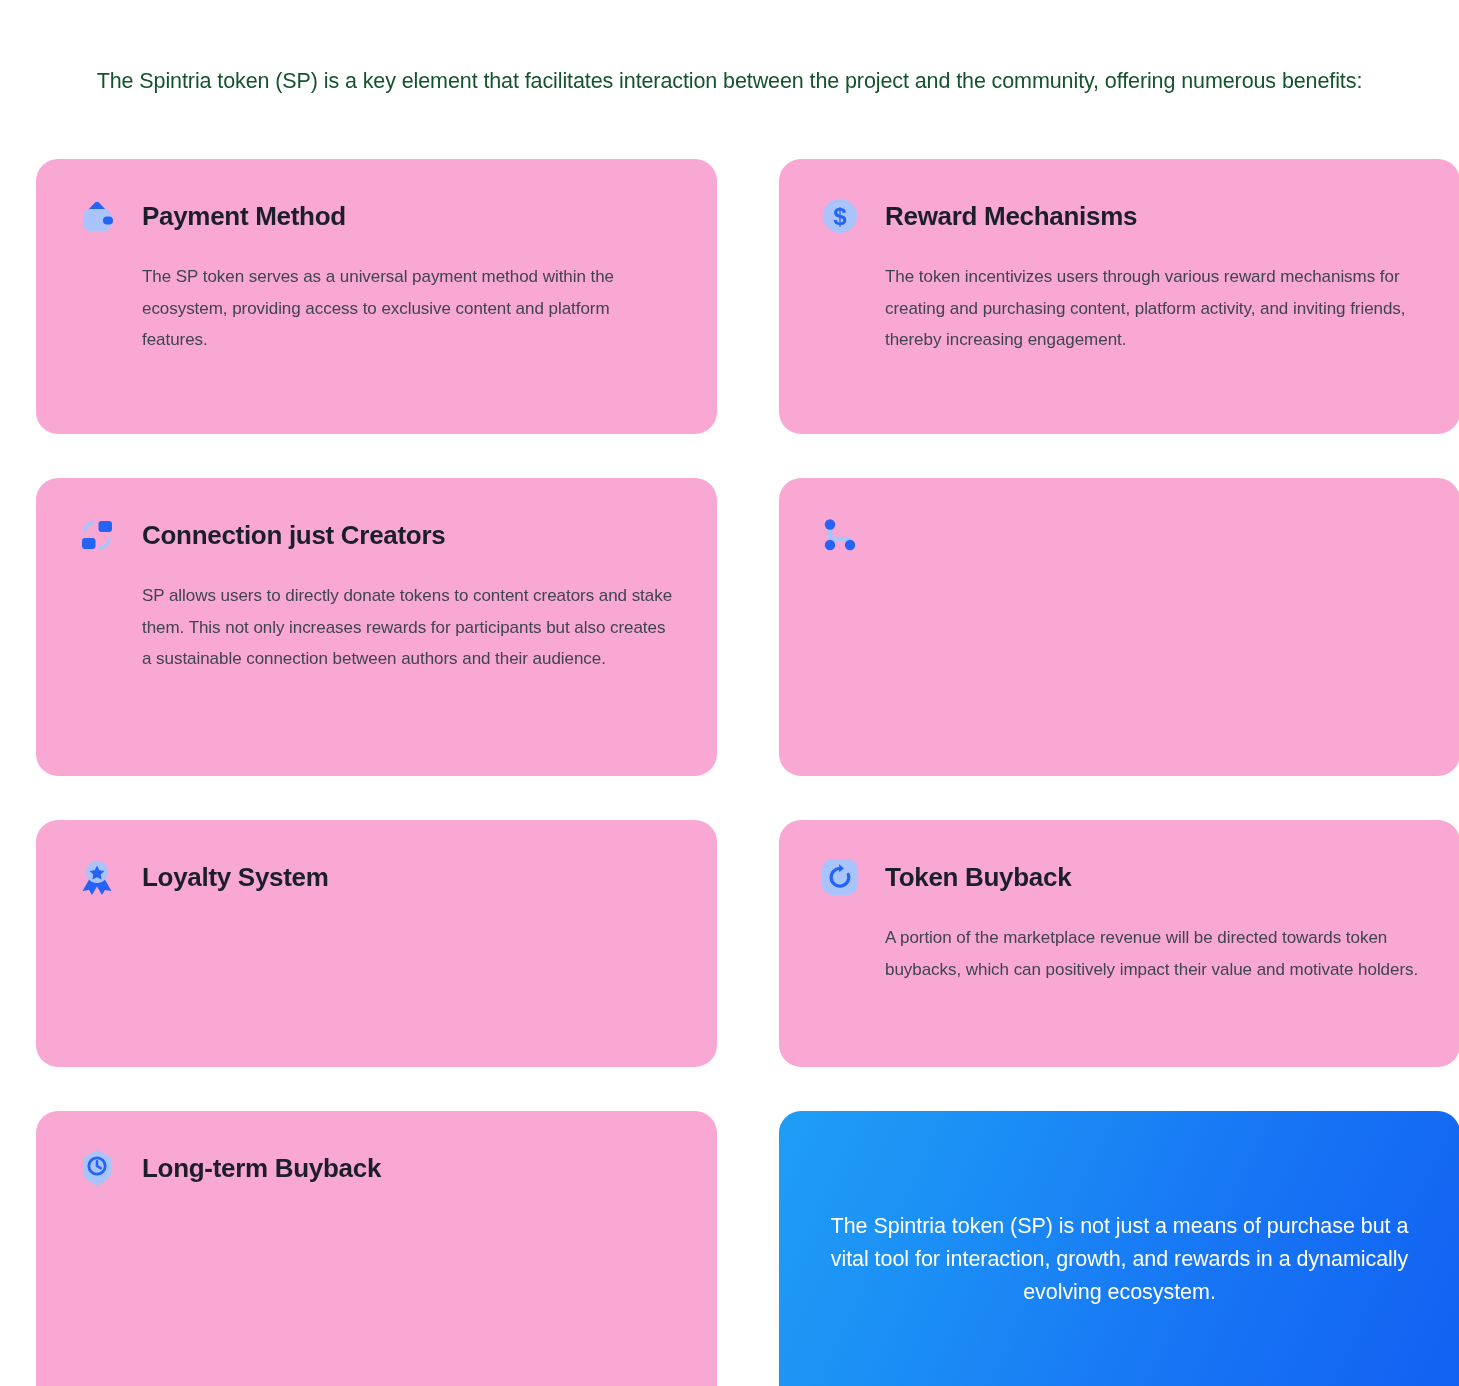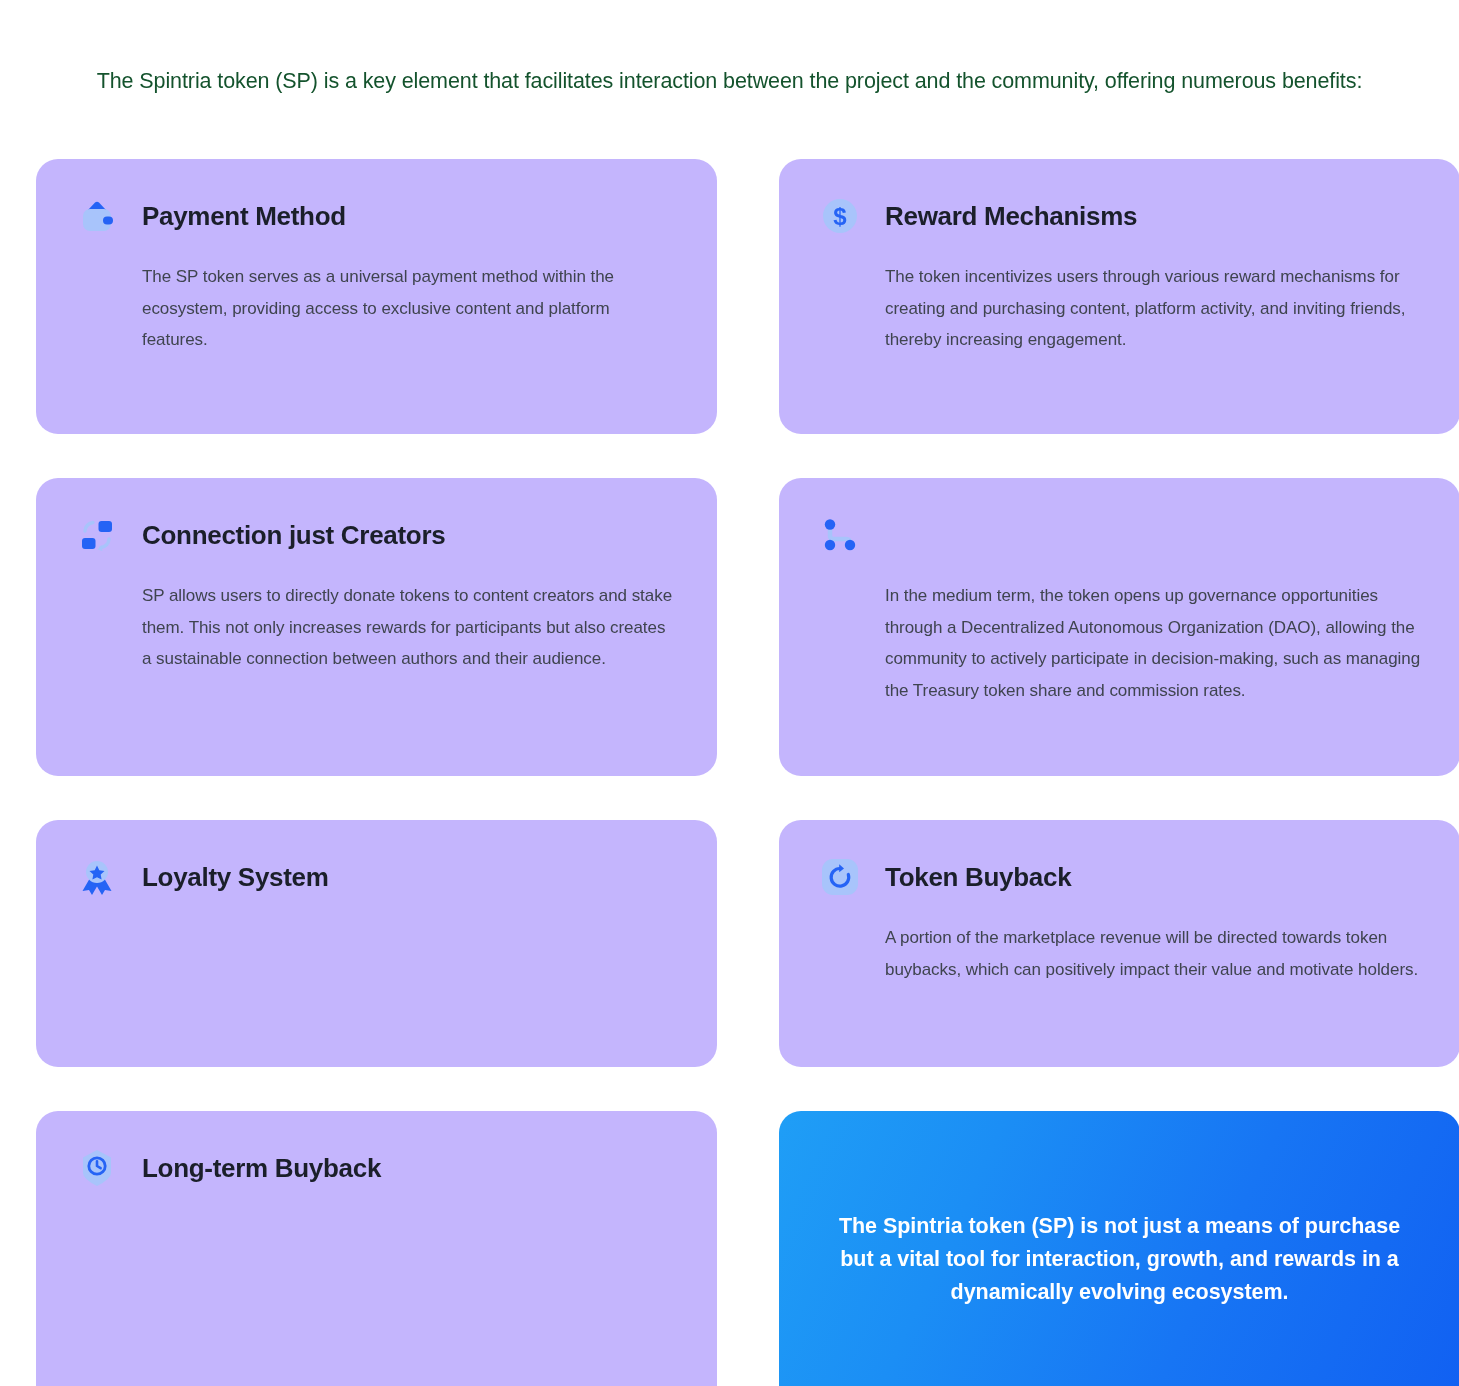--- a/index.html
+++ b/index.html
@@ -35,21 +35,21 @@
     display: grid;
     grid-template-columns: 681px 681px;
     column-gap: 62px;
     row-gap: 44px;
     padding: 42px 36px 0 36px;
     box-sizing: border-box;
     align-items: start;
   }
 
   .card {
-    background: #c4b5fd;
+    background: #f9a8d4;
     border-radius: 22px;
     padding: 34px 38px 38px 38px;
     box-sizing: border-box;
   }
 
   
   .card.r1 { min-height: 275px; }
   .card.r2 { min-height: 298px; }
   .card.r3 { min-height: 247px; }
   .card.r4 { min-height: 297px; }
@@ -98,21 +98,20 @@
     box-sizing: border-box;
     min-height: 297px;
   }
   .callout-text {
     color: #ffffff;
     text-align: center;
     font-size: 21.5px;
     line-height: 33px;
     letter-spacing: -0.05px;
     max-width: 592px;
-    font-weight: bold;
   }
 </style>
 </head>
 <body>
 
 <div class="page">
 
   <p class="intro">The Spintria token (SP) is a key element that facilitates interaction between the project and the community, offering numerous benefits:</p>
 
   <div class="grid">
@@ -164,21 +163,20 @@
       <div class="card-head">
         <span class="icon-wrap">
           <svg width="46" height="46" viewBox="0 0 46 46">
             <path d="M13 13 L13 24 Q13 27 17 27 L29 27 Q33 27 33 31 L33 33" stroke="#a8c4fb" stroke-width="4.5" fill="none" stroke-linecap="round" stroke-linejoin="round"></path>
             <circle cx="13" cy="12.5" r="5.2" fill="#2563f5"></circle>
             <circle cx="13" cy="33" r="5.2" fill="#2563f5"></circle>
             <circle cx="33" cy="33" r="5.2" fill="#2563f5"></circle>
           </svg>
         </span>
       </div>
-      <p class="card-body">In the medium term, the token opens up governance opportunities through a Decentralized Autonomous Organization (DAO), allowing the community to actively participate in decision-making, such as managing the Treasury token share and commission rates.</p>
     </div>
 
     <div class="card r3">
       <div class="card-head">
         <span class="icon-wrap">
           <svg width="46" height="46" viewBox="0 0 46 46">
             <path d="M16 24 L8.5 37 L15 36 L18 41 L25 29 Z" fill="#2563f5"></path>
             <path d="M30 24 L37.5 37 L31 36 L28 41 L21 29 Z" fill="#2563f5"></path>
             <circle cx="23" cy="18" r="11" fill="#a8c4fb"></circle>
             <path d="M23 11.5 L25.3 16.2 L30.5 16.9 L26.7 20.5 L27.6 25.6 L23 23.2 L18.4 25.6 L19.3 20.5 L15.5 16.9 L20.7 16.2 Z" fill="#2563f5"></path>

